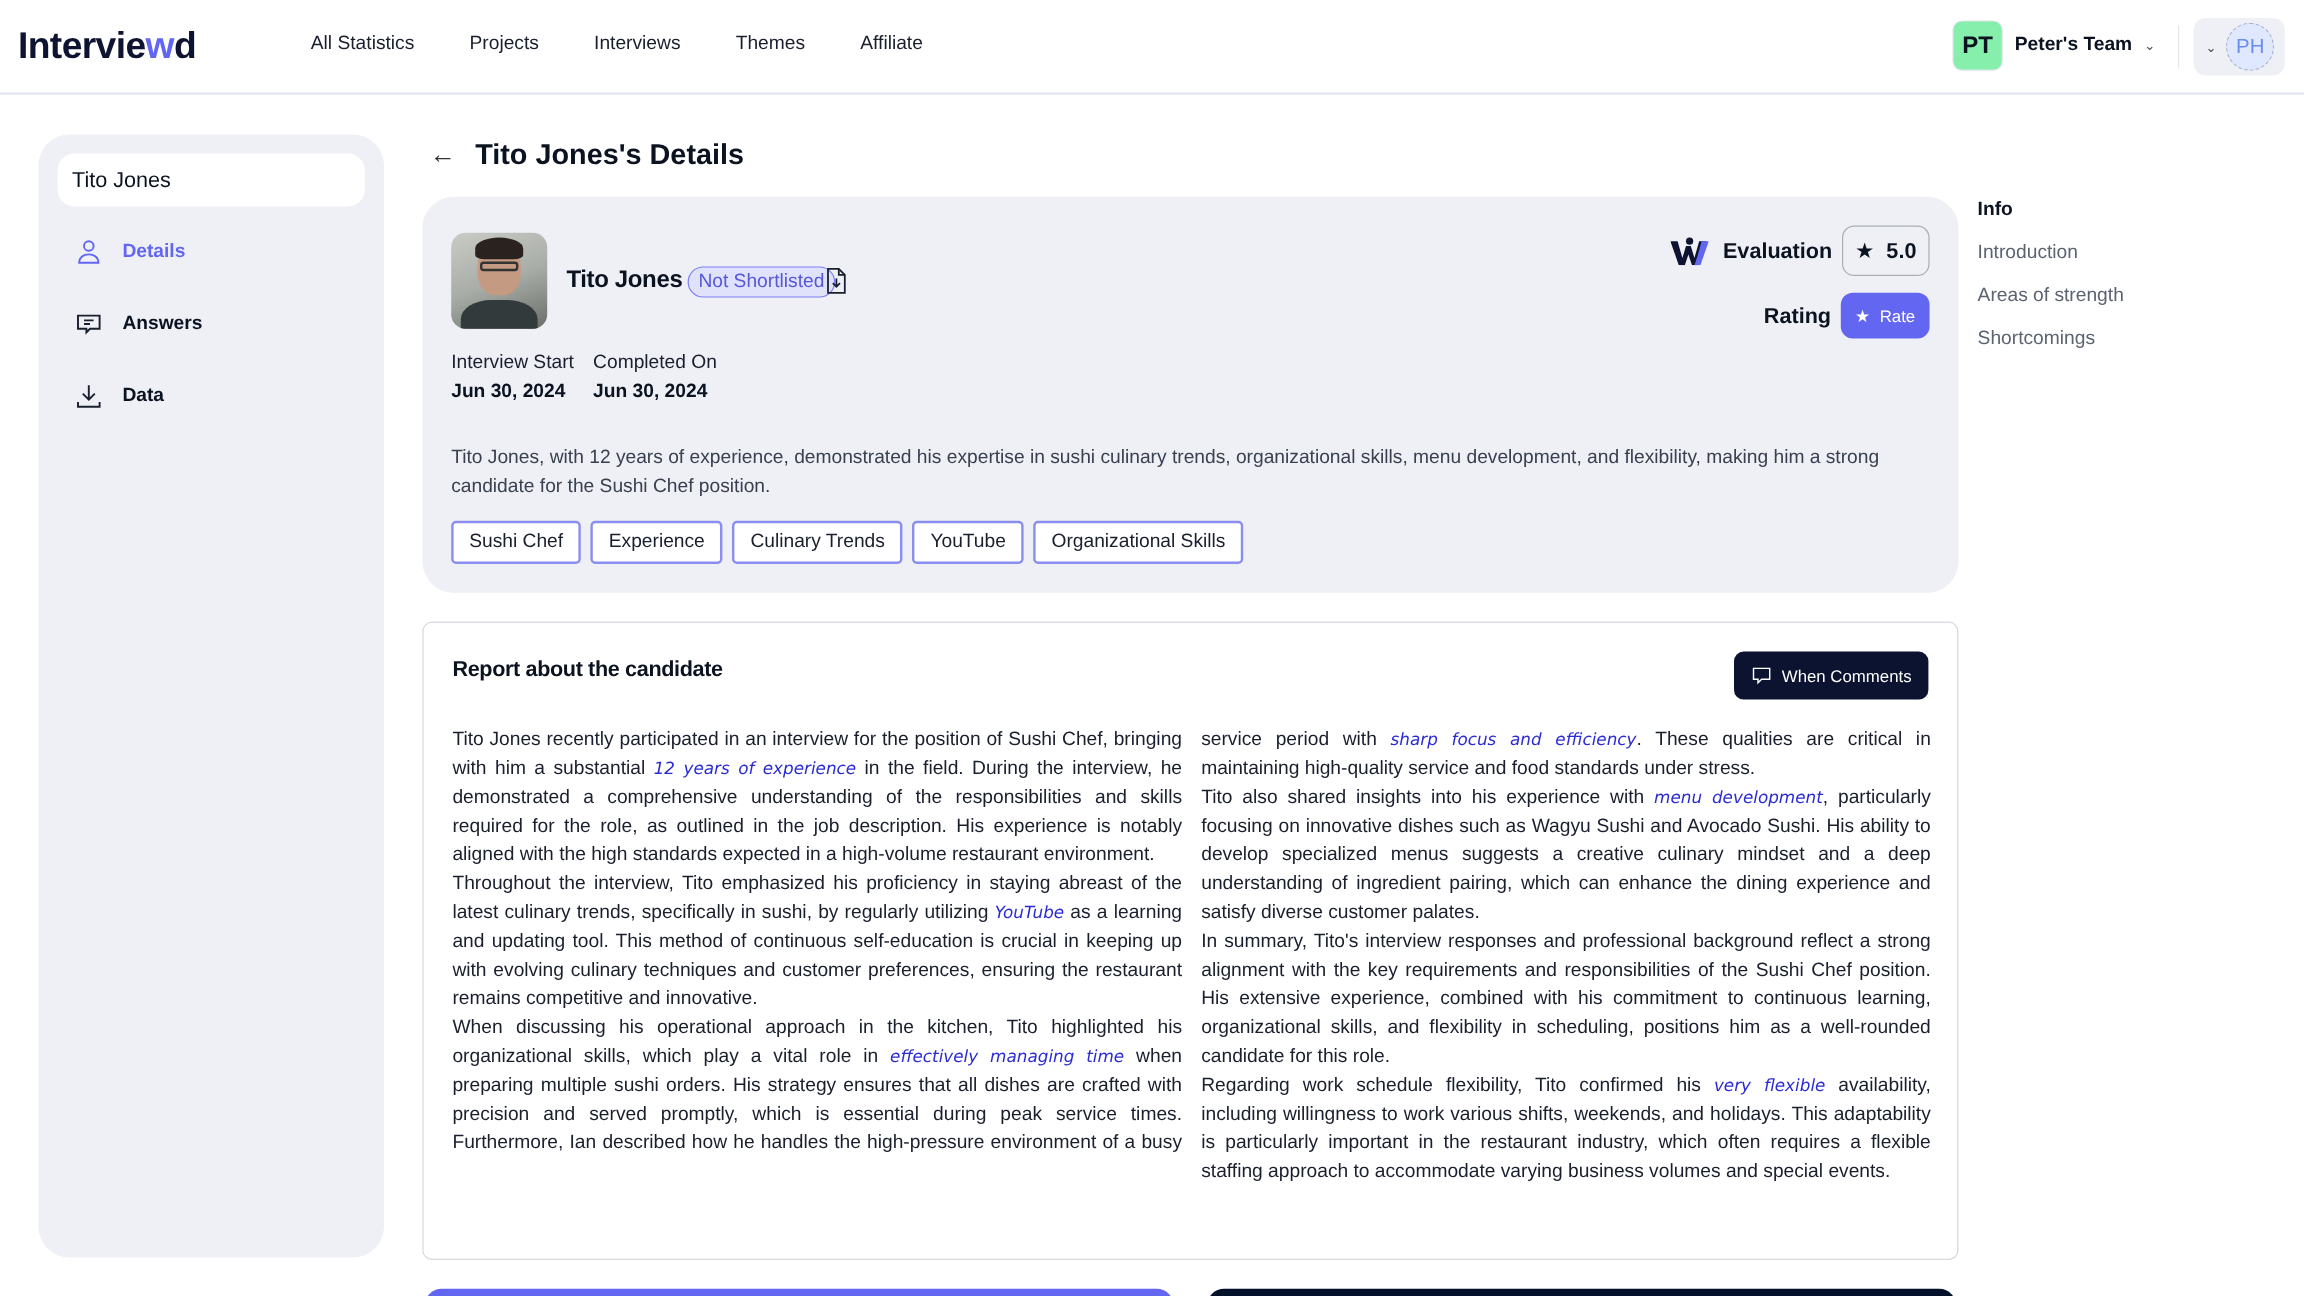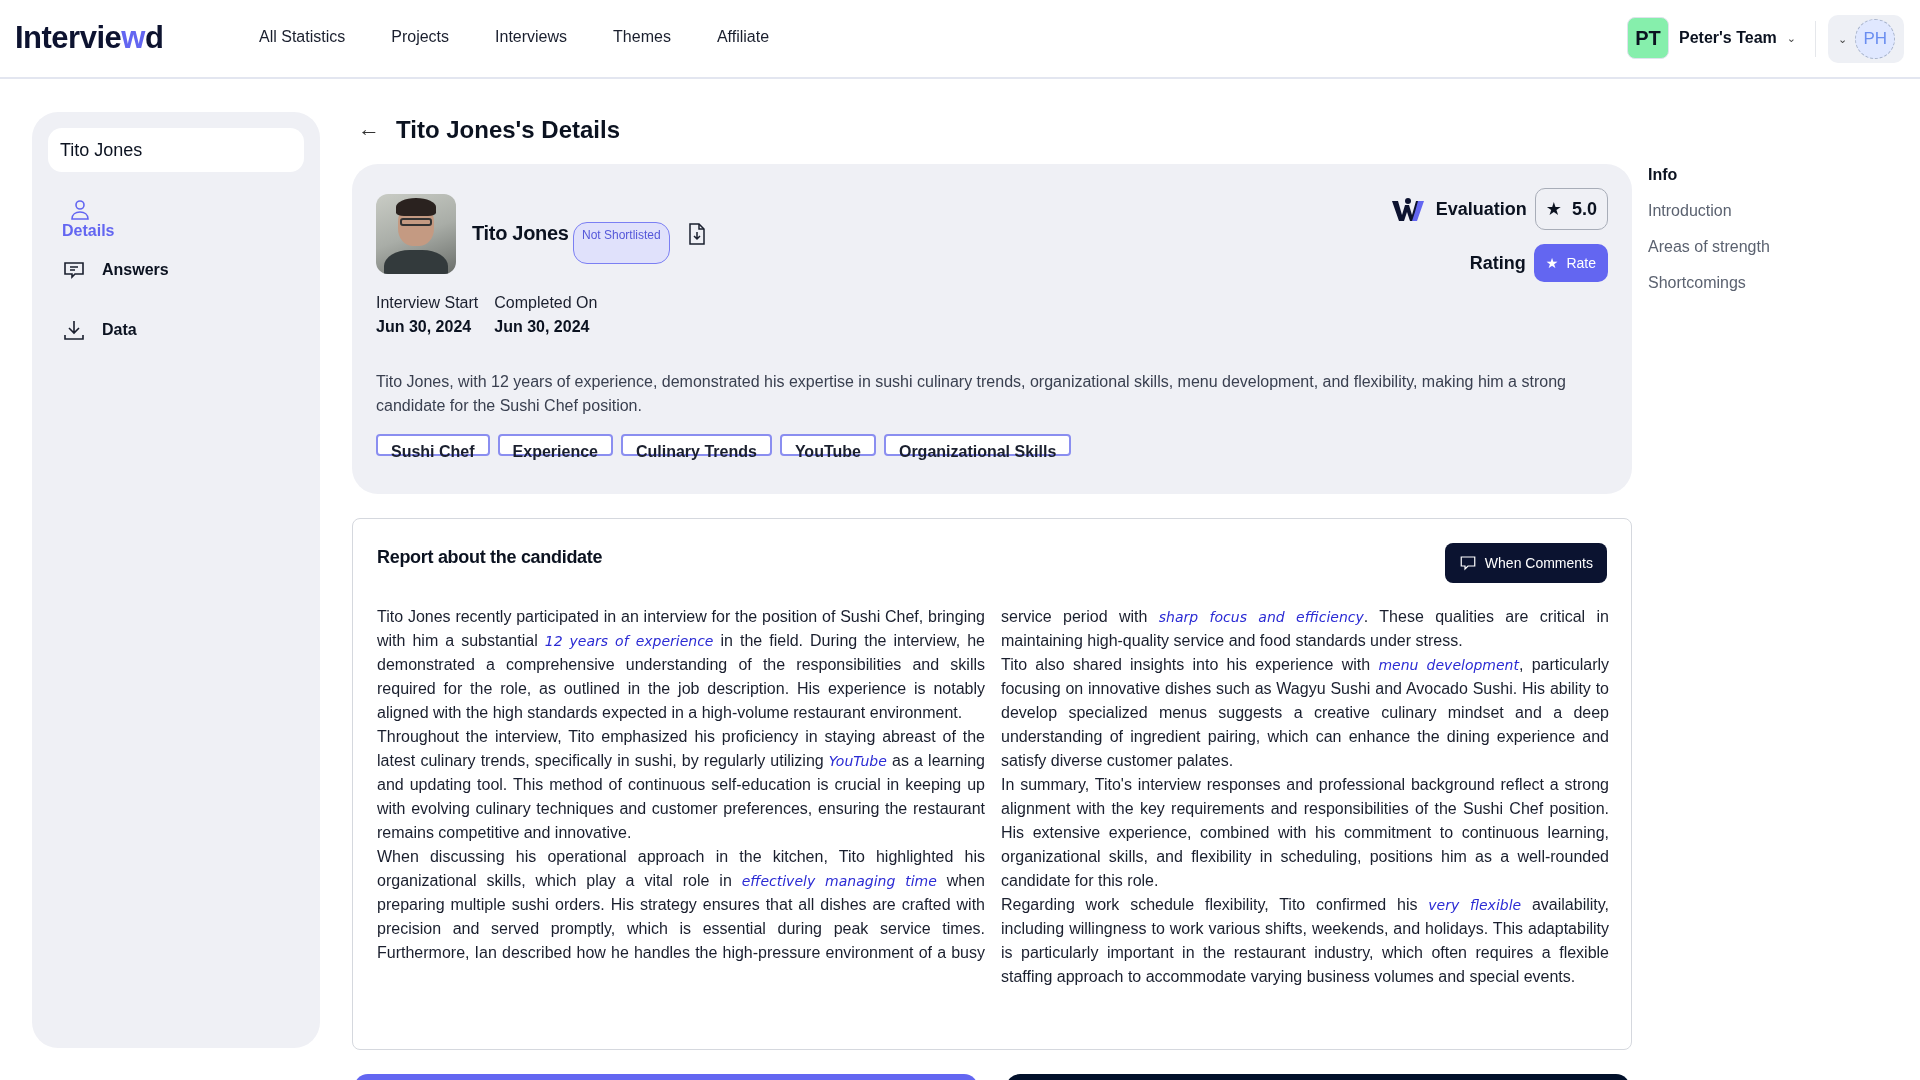--- a/index.html
+++ b/index.html
@@ -19,49 +19,49 @@
   .vsep { position: absolute; left: 1815px; top: 21px; width: 1px; height: 36px; background: #e5e7eb; }
   .userbox { position: absolute; left: 1828px; top: 15px; width: 76px; height: 48px; background: #eef0f5; border-radius: 10px; display: flex; align-items: center; padding-left: 10px; }
   .userbox .chev { font-size: 11px; color: #444; }
   .userbox .ph { margin-left: 8px; width: 40px; height: 40px; border-radius: 50%; border: 1px dashed #a8b4cc; background: #e0e8ff; color: #6a8ef0; display: flex; align-items: center; justify-content: center; font-size: 17px; }
 
   
   .sidebar { position: absolute; left: 32px; top: 112px; width: 288px; height: 936px; background: #eff0f5; border-radius: 26px; }
   .side-name { position: absolute; left: 16px; top: 16px; width: 256px; height: 44px; background: #fff; border-radius: 14px; font-size: 18px; padding: 12px 12px; }
   .side-item { position: absolute; left: 30px; display: flex; align-items: center; font-weight: 700; font-size: 16px; color: #0b1220; }
   .side-item svg { width: 24px; height: 24px; margin-right: 16px; }
-  .side-item.active { color: #6366f1; flex-direction: column; }
+  .side-item.active { color: #6366f1; }
 
   
   .back { position: absolute; left: 358px; top: 116px; font-size: 22px; color: #333; }
   .title { position: absolute; left: 396px; top: 116px; font-size: 24px; font-weight: 700; }
 
   
   .card { position: absolute; left: 352px; top: 164px; width: 1280px; height: 330px; background: #eff0f5; border-radius: 26px; }
   .avatar { position: absolute; left: 24px; top: 30px; width: 80px; height: 80px; border-radius: 12px; background: linear-gradient(160deg, #c9ccc5 0%, #a9ada7 50%, #6a6e6a 100%); overflow: hidden; }
   .avatar .head { position: absolute; left: 22px; top: 8px; width: 36px; height: 44px; background: #c49a82; border-radius: 45% 45% 40% 40%; }
   .avatar .hair { position: absolute; left: 20px; top: 4px; width: 40px; height: 18px; background: #2a221f; border-radius: 50% 50% 20% 20%; }
   .avatar .glasses { position: absolute; left: 24px; top: 24px; width: 32px; height: 8px; border: 2px solid #333; border-radius: 3px; }
   .avatar .body { position: absolute; left: 8px; top: 56px; width: 64px; height: 40px; background: #333a3c; border-radius: 40% 40% 0 0; }
   .pname { position: absolute; left: 120px; top: 58px; font-size: 20px; font-weight: 700; letter-spacing: -0.3px; }
-  .badge { position: absolute; left: 221px; top: 58px; height: 42px; padding: 0 8px; border: 1px solid #7b7ff3; background: #e0e1fb; color: #5558d9; font-size: 12px; border-radius: 14px; line-height: 24px; }
+  .badge { position: absolute; left: 221px; top: 58px; height: 26px; padding: 0 8px; border: 1px solid #7b7ff3; background: #e0e1fb; color: #5558d9; font-size: 16px; border-radius: 14px; line-height: 24px; }
   .docicon { position: absolute; left: 335px; top: 59px; width: 20px; height: 22px; }
   .eval { position: absolute; right: 24px; top: 24px; display: flex; align-items: center; }
   .eval .logo-w { width: 32px; height: 24px; margin-right: 12px; }
   .eval .lbl { font-size: 18px; font-weight: 600; margin-right: 8px; }
   .eval .score { height: 42px; padding: 0 10px; border: 1px solid #a8adb8; border-radius: 10px; display: flex; align-items: center; gap: 10px; font-size: 18px; font-weight: 700; }
   .rating { position: absolute; right: 24px; top: 80px; display: flex; align-items: center; }
   .rating .lbl { font-size: 18px; font-weight: 600; margin-right: 8px; }
   .rate-btn { height: 38px; padding: 0 12px; background: #6366f1; color: #fff; border: none; border-radius: 10px; display: flex; align-items: center; gap: 8px; font-size: 14px; font-family: inherit; }
   .dates { position: absolute; left: 24px; top: 130px; display: flex; gap: 16px; }
   .dates .lbl { font-size: 16px; color: #1a1f2e; }
   .dates .val { font-size: 16px; font-weight: 700; margin-top: 6px; }
   .summary { position: absolute; left: 24px; top: 206px; width: 1220px; font-size: 16px; line-height: 24px; color: #3a4050; }
   .tags { position: absolute; left: 24px; top: 270px; display: flex; gap: 8px; }
-  .tag { height: 22px; padding: 0 13px; border: 2px solid #8a8ef0; background: #fff; border-radius: 4px; font-size: 16px; font-weight: 700; line-height: 32px; color: #1a1f2e; }
+  .tag { height: 36px; padding: 0 13px; border: 2px solid #8a8ef0; background: #fff; border-radius: 4px; font-size: 16px; font-weight: 400; line-height: 32px; color: #1a1f2e; }
 
   
   .toc { position: absolute; left: 1648px; top: 166px; }
   .toc div { font-size: 16px; color: #5b6270; margin-bottom: 18px; }
   .toc div.active { color: #0b1220; font-weight: 700; }
 
   
   .report { position: absolute; left: 352px; top: 518px; width: 1280px; height: 532px; border: 1px solid #d5d8de; border-radius: 8px; background: #fff; }
   .report-title { position: absolute; left: 24px; top: 28px; font-size: 18px; font-weight: 700; letter-spacing: -0.3px; }
   .comment-btn { position: absolute; right: 24px; top: 24px; height: 40px; padding: 0 14px; background: #0b1330; color: #fff; border: none; border-radius: 8px; display: flex; align-items: center; gap: 8px; font-size: 14px; font-family: inherit; }

